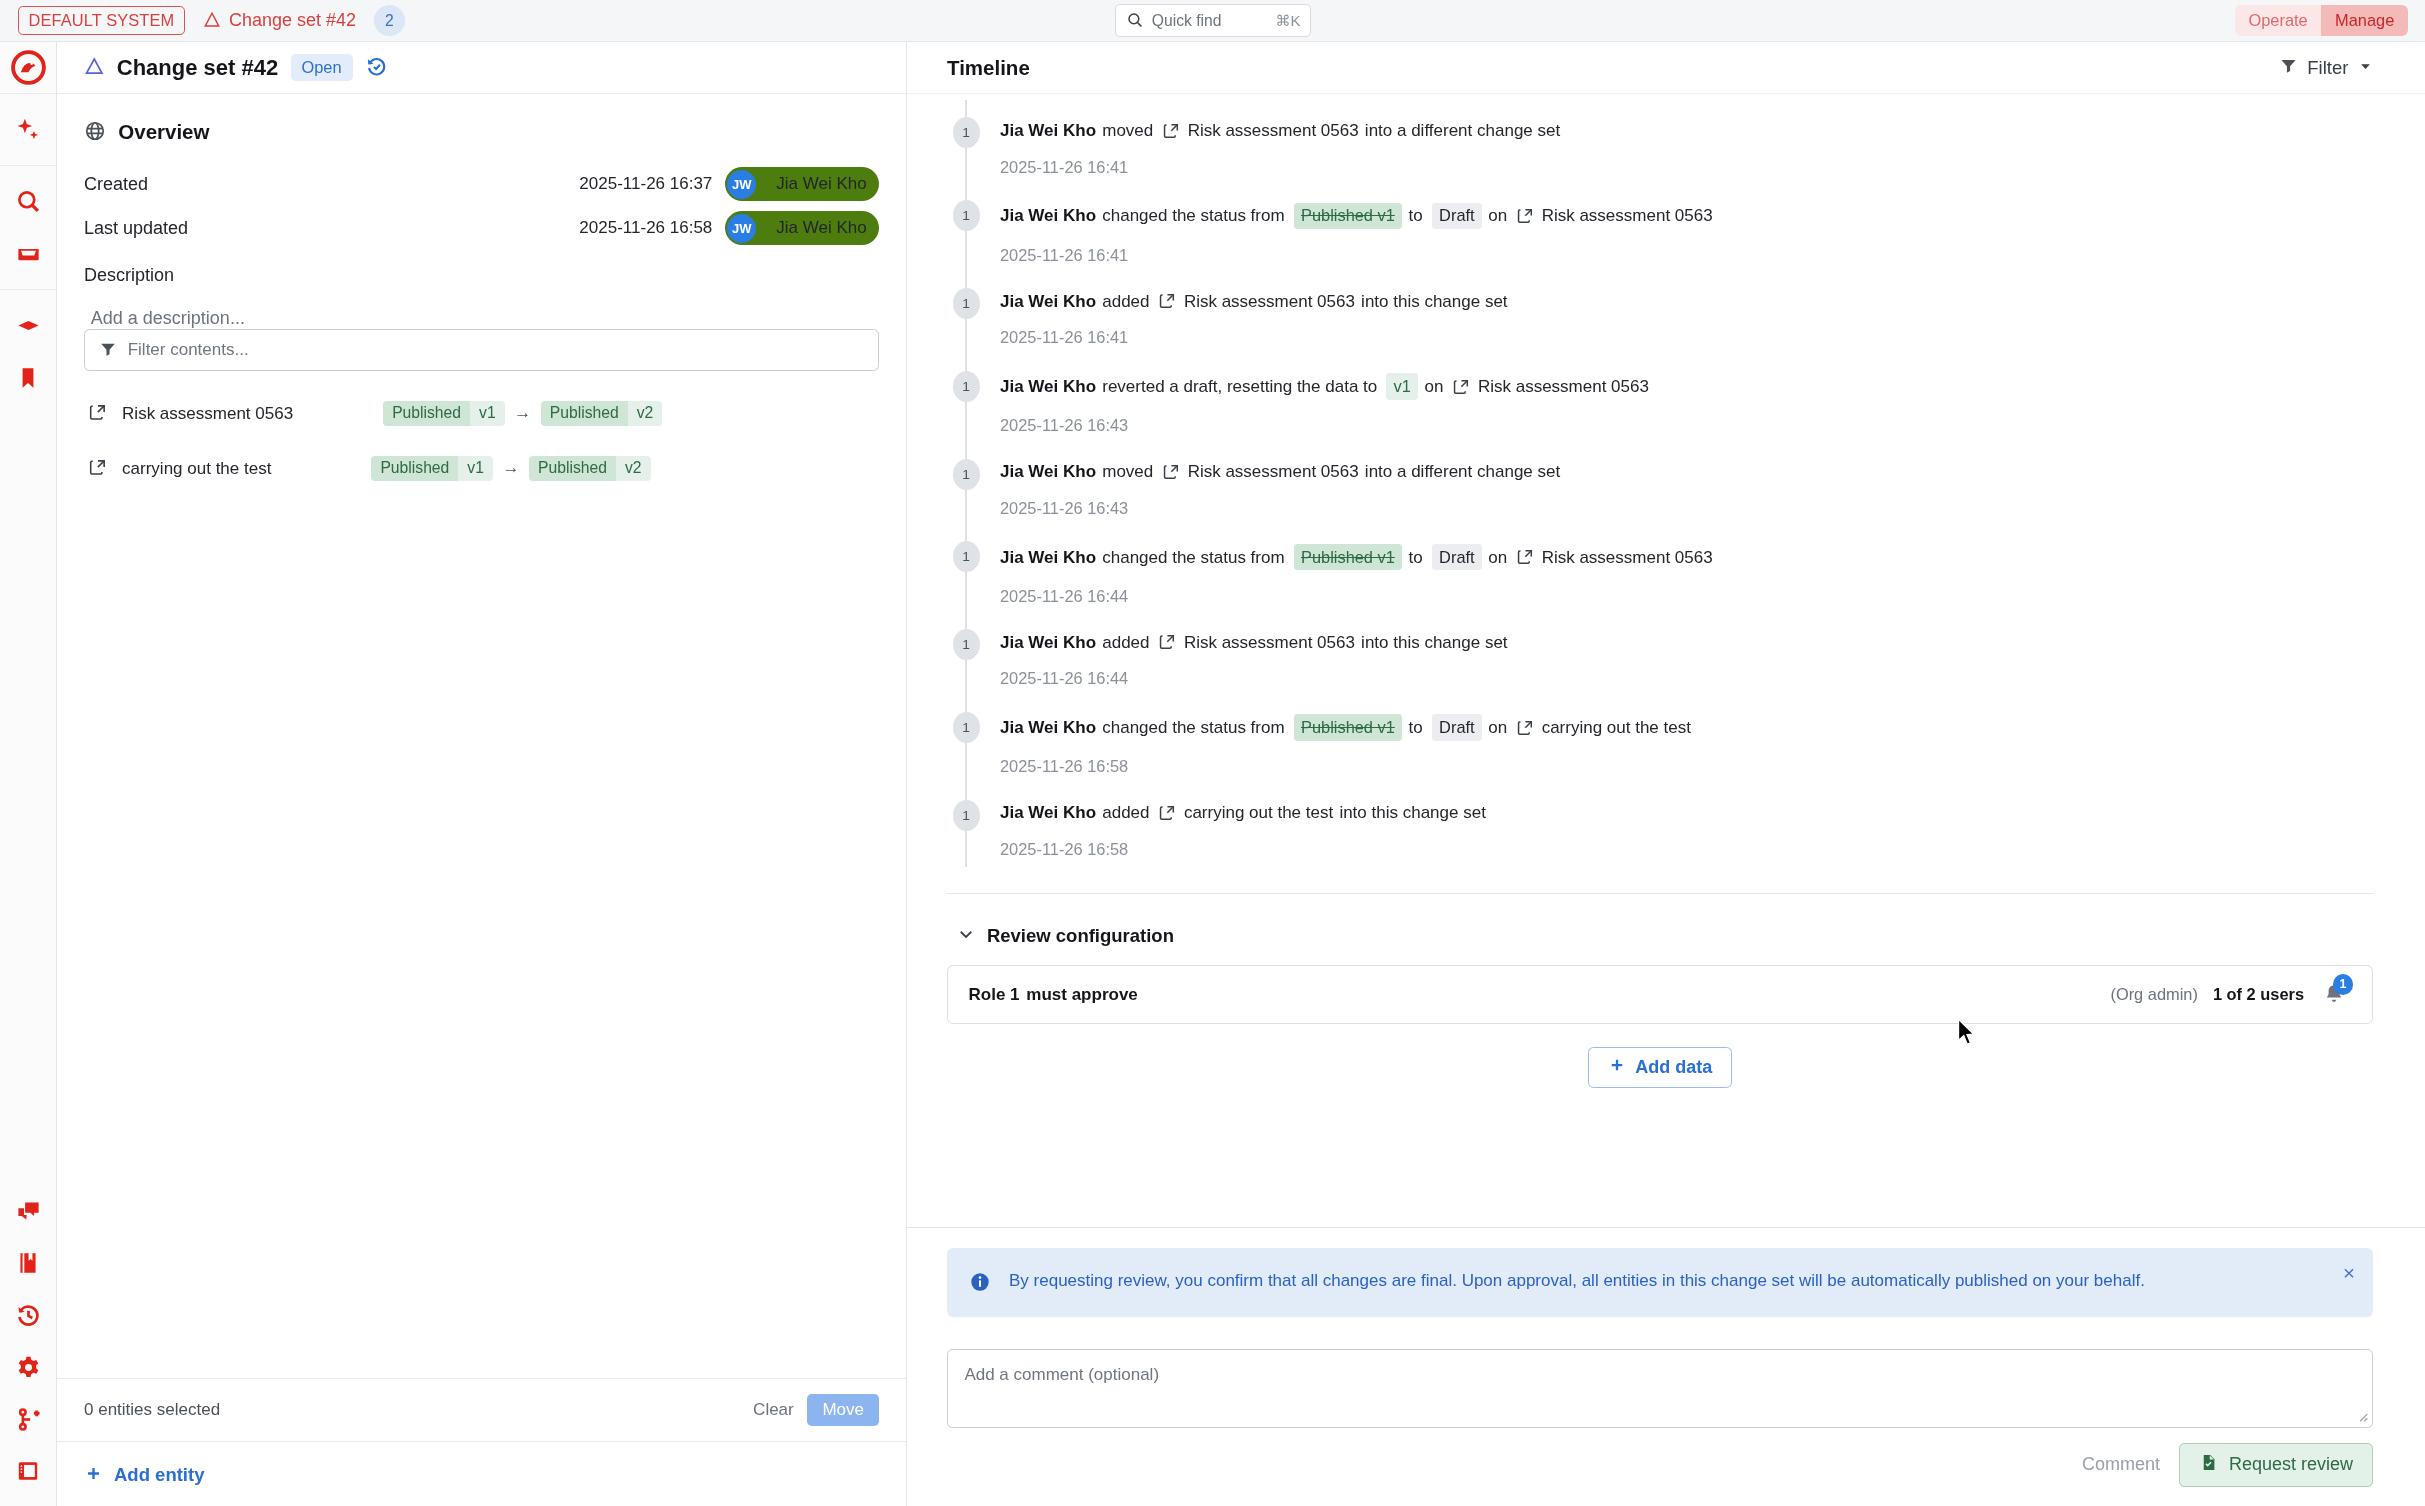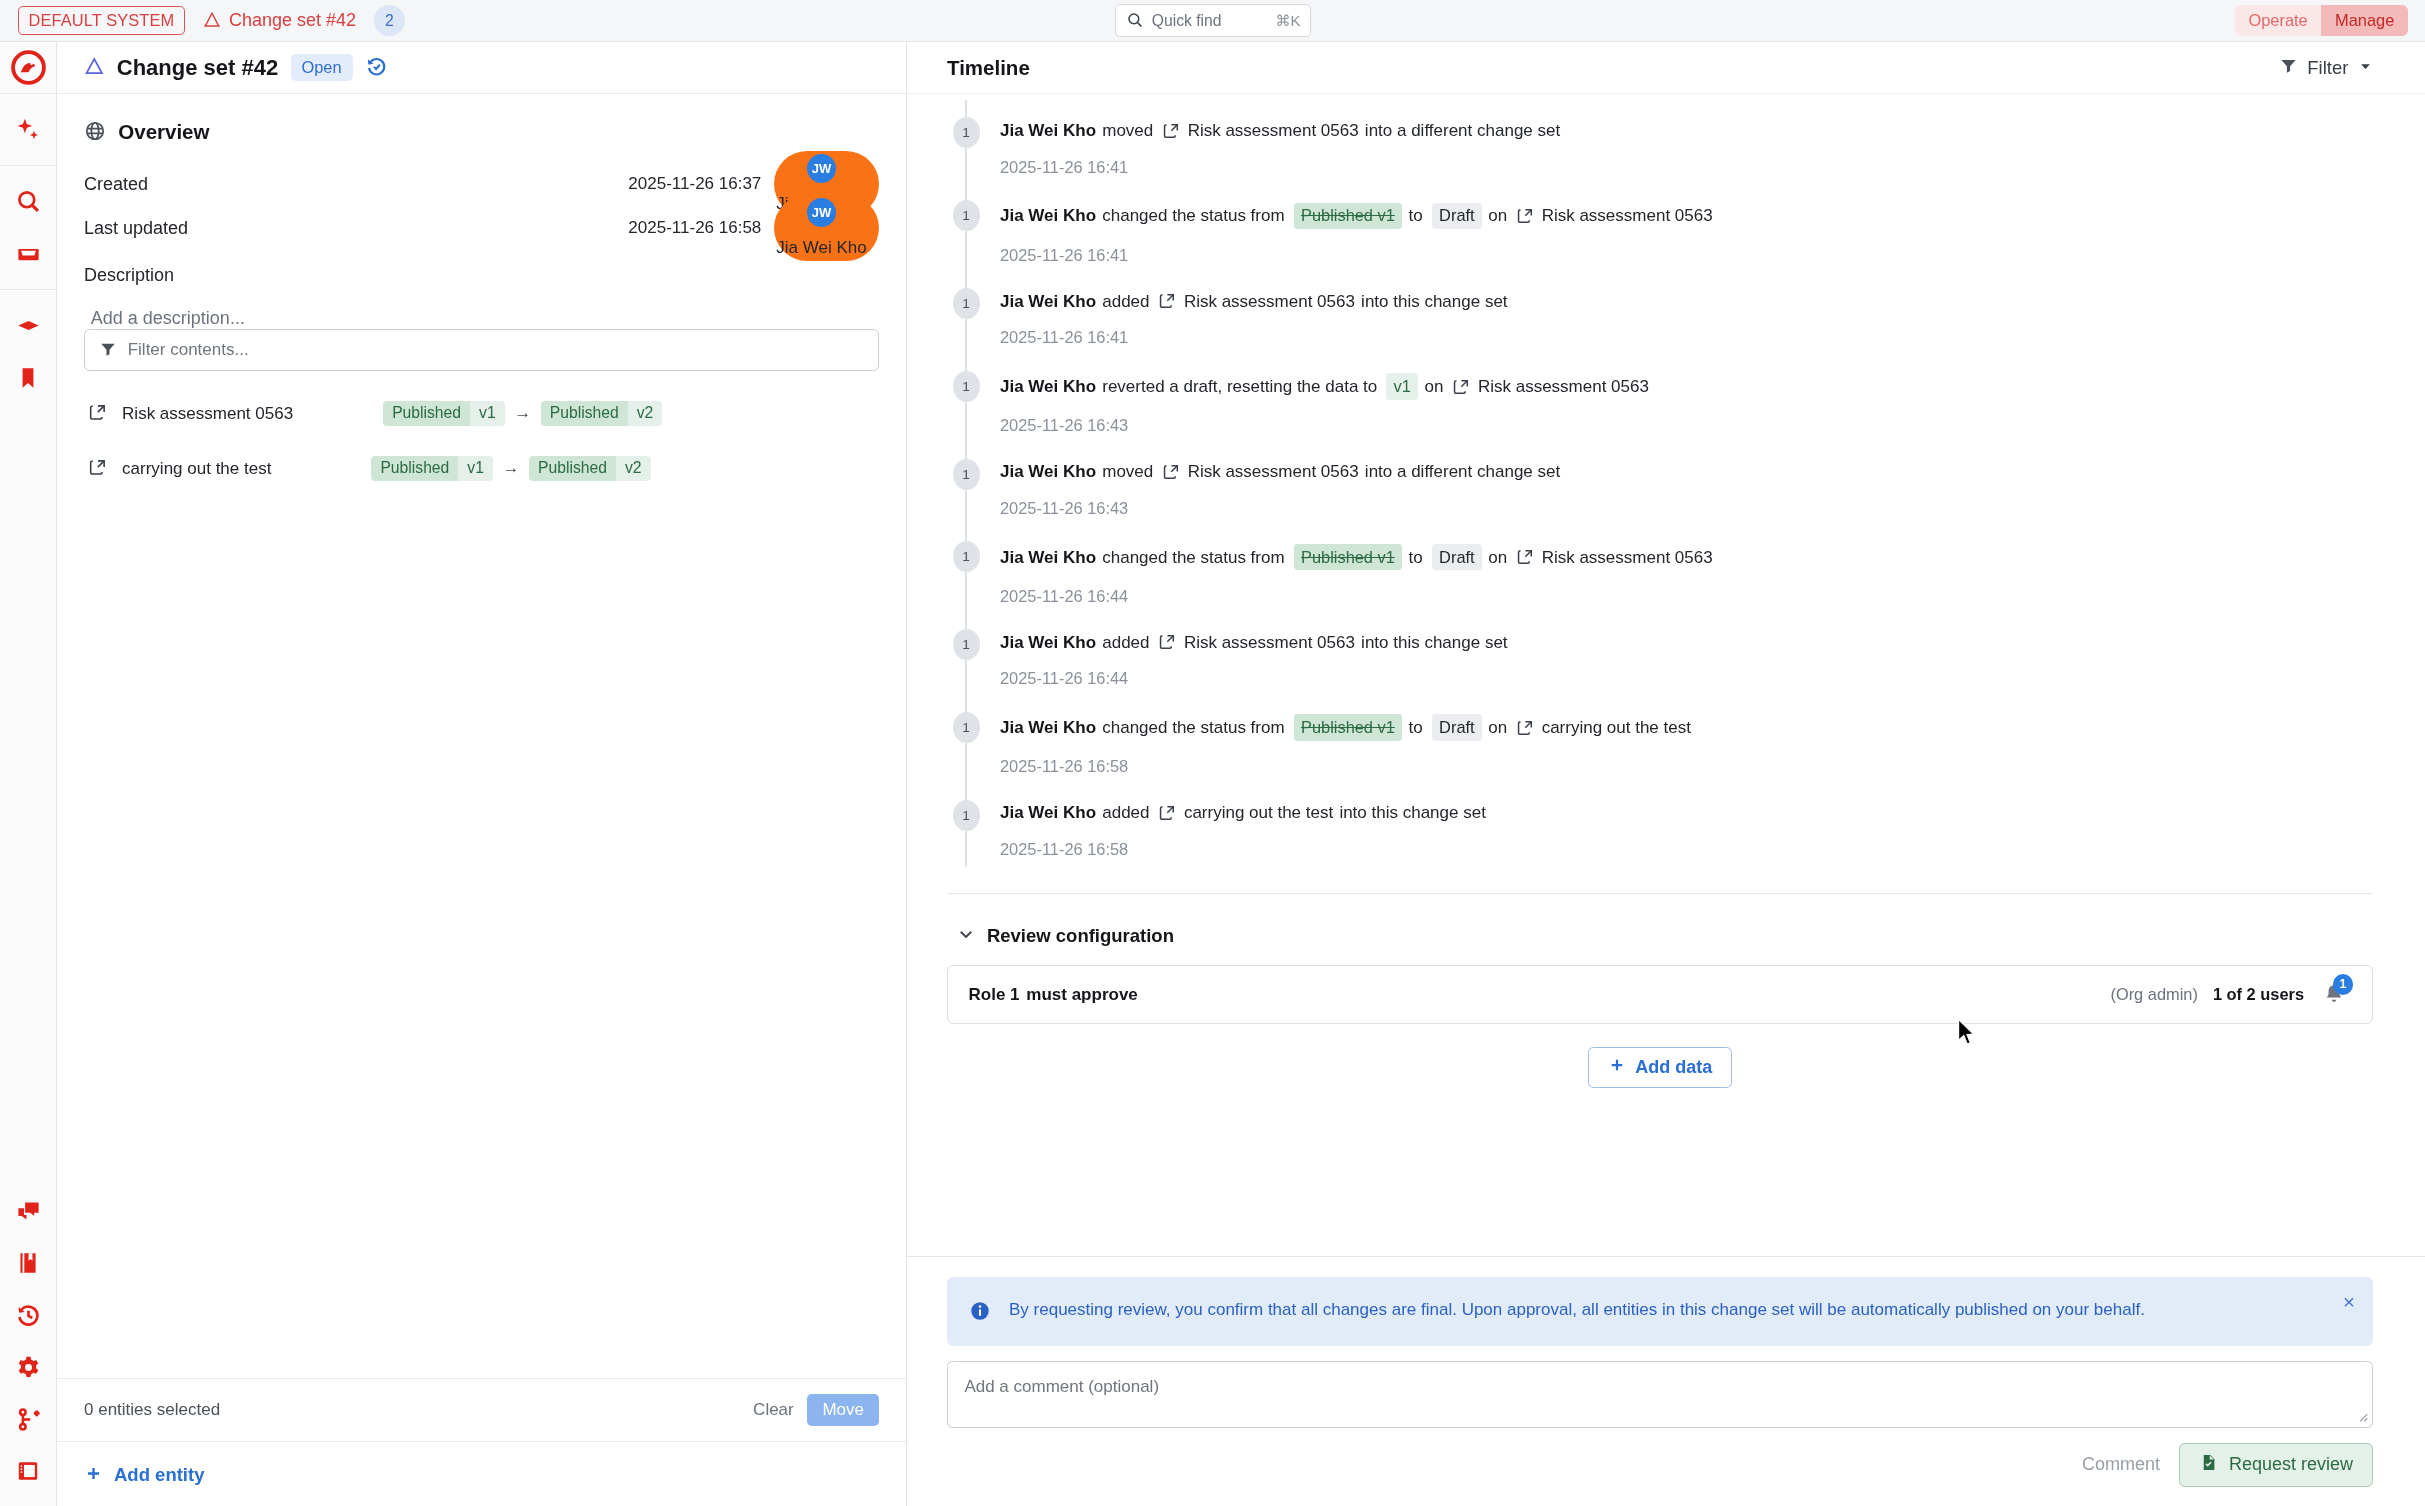--- a/index.html
+++ b/index.html
@@ -94,22 +94,22 @@
   .lp-title { font-size: 22px; font-weight: 700; color: #14161a; }
   .lp-title-small { font-size: 20.5px; font-weight: 700; color: #14161a; }
   .lp-scroll { flex: 1; overflow: hidden; padding: 0 27px; }
 
   .ov-head { display: flex; align-items: center; gap: 12.3px; padding: 26px 0 18px; }
   .ov-row { display: flex; align-items: center; height: 44px; }
   .ov-key { font-size: 18px; color: #23262b; }
   .ov-right { margin-left: auto; display: flex; align-items: center; gap: 12.3px; }
   .ov-date { font-size: 17px; color: #23262b; }
   .user-chip {
-    display: flex; align-items: center; gap: 11px;
-    background: #f97316; border-radius: 683px; padding: 2.7px 12.3px 2.7px 2.7px; flex-direction: column;
+    display: flex; align-items: center; gap: 20px;
+    background: #4d7c0f; border-radius: 683px; padding: 2.7px 12.3px 2.7px 2.7px;
   }
   .avatar {
     width: 29px; height: 29px; border-radius: 50%;
     background: #2a7de1; color: #fff;
     font-size: 13px; font-weight: 700;
     display: flex; align-items: center; justify-content: center;
   }
   .user-name { font-size: 17px; color: #23262b; }
   .desc-label { font-size: 18px; color: #23262b; padding-top: 15px; }
   .desc-placeholder { font-size: 18px; color: #6c737f; padding: 22px 0 0 6.8px; }
@@ -220,22 +220,22 @@
     background: #e2ebf8; border-radius: 6.2px;
     display: flex; gap: 18px; padding: 20.5px 23px 22px 22px;
     position: relative;
   }
   .notice-text { font-size: 17px; color: #2a62c4; line-height: 1.42; max-width: 1299px; }
   .notice-x {
     position: absolute; right: 18px; top: 15px;
     font-size: 20.5px; color: #4577cf; cursor: pointer; line-height: 1;
   }
   .comment-box {
-    margin-top: 15px; border: 0.7px solid #c9ccd2; border-radius: 5.5px;
-    height: 67px; padding: 15px 16.4px; position: relative; background:#fff;
+    margin-top: 32px; border: 0.7px solid #c9ccd2; border-radius: 5.5px;
+    height: 79px; padding: 15px 16.4px; position: relative; background:#fff;
   }
   .comment-ph { font-size: 17px; color: #70767f; }
   .resize-grip { position: absolute; right: 4.1px; bottom: 3.4px; }
   .foot-actions { display: flex; align-items: center; justify-content: flex-end; gap: 19px; padding: 15px 0 20.5px; }
   .btn-comment { font-size: 18px; color: #9aa0a8; cursor: pointer; }
   .btn-request {
     display: flex; align-items: center; gap: 11px;
     background: #e4f1e8; border: 0.7px solid #a9cdb6; border-radius: 5.5px;
     padding: 8.2px 19px 9px; cursor: pointer;
   }

